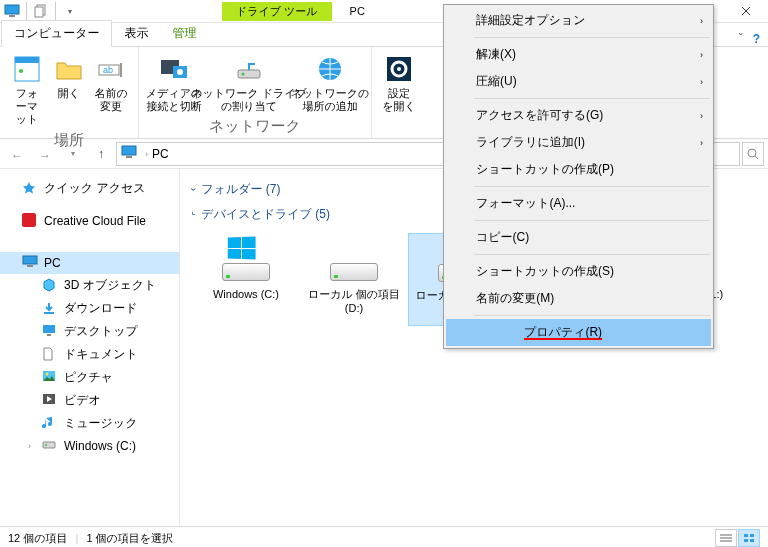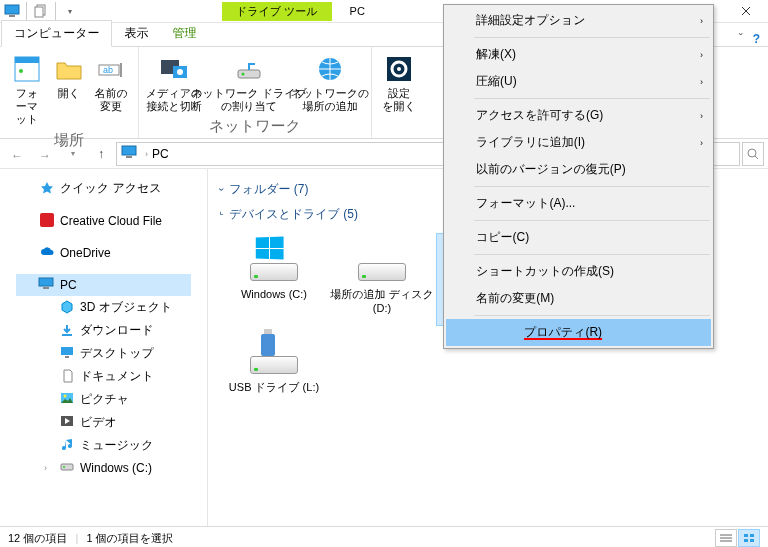--- a/index.html
+++ b/index.html
@@ -37,21 +37,21 @@
 .addressbar { height: 30px; display: flex; align-items: center; padding: 3px 4px; gap: 2px; border-bottom: 1px solid #e5e5e5; }
 .nav-btn { width: 26px; height: 24px; display: flex; align-items: center; justify-content: center; color: #888; cursor: pointer; }
 .nav-btn.enabled { color: #333; }
 .breadcrumb { flex: 1; height: 24px; border: 1px solid #ccc; display: flex; align-items: center; padding: 0 2px; }
 .bc-icon { width: 18px; height: 18px; margin: 0 2px; }
 .bc-sep { color: #888; margin: 0 4px; font-size: 9px; }
 .searchbox { width: 22px; height: 24px; border: 1px solid #ccc; display: flex; align-items: center; justify-content: center; }
 
 
 .body { display: flex; height: 357px; }
-.navpane { width: 208px; border-right: 1px solid #e5e5e5; padding: 8px 16px; overflow: hidden; text-align: right; }
+.navpane { width: 180px; border-right: 1px solid #e5e5e5; padding: 8px 0; overflow: hidden; }
 .nav-item { display: flex; align-items: center; padding: 3px 4px 3px 22px; cursor: pointer; }
 .nav-item.child { padding-left: 42px; }
 .nav-item.selected { background: #cce8ff; }
 .nav-icon { width: 16px; height: 16px; margin-right: 6px; flex-shrink: 0; }
 .nav-spacer { height: 10px; }
 .tree-chevron { position: absolute; margin-left: -14px; color: #888; font-size: 9px; }
 
 .content { flex: 1; padding: 8px 12px; position: relative; }
 .group-header { display: flex; align-items: center; padding: 4px 0; color: #1a4e8a; cursor: pointer; }
 .group-chevron { margin-right: 6px; font-size: 10px; transform: rotate(90deg); display: inline-block; }
@@ -248,26 +248,20 @@
       <span>クイック アクセス</span>
     </div>
     <div class="nav-spacer"></div>
     <div class="nav-item">
       <span class="nav-icon"><svg width="14" height="14" viewBox="0 0 14 14">
             <rect width="14" height="14" fill="#da1f26" rx="2"></rect>
           </svg></span>
       <span>Creative Cloud File</span>
     </div>
     <div class="nav-spacer"></div>
-    <div class="nav-item">
-      <span class="nav-icon"><svg width="14" height="10" viewBox="0 0 14 10">
-            <path d="M4 9 a3 3 0 0 1 0-6 a4 4 0 0 1 7 1 a2.5 2.5 0 0 1 0 5 z" fill="#0078d4"></path>
-          </svg></span>
-      <span>OneDrive</span>
-    </div>
     <div class="nav-spacer"></div>
     <div class="nav-item selected">
       <span class="nav-icon"><svg width="16" height="12" viewBox="0 0 16 12">
             <rect x="1" y="1" width="14" height="8" fill="#2e9fe6" stroke="#1a6fa8"></rect>
             <rect x="5" y="10" width="6" height="2" fill="#888"></rect>
           </svg></span>
       <span>PC</span>
     </div>
     <div class="nav-item child">
         <span class="nav-icon"><svg width="14" height="14" viewBox="0 0 14 14">
@@ -345,21 +339,21 @@
               <span></span>
             </div>
             <div class="disk-shape"></div>
           </div>
         <div class="drive-label" style="white-space:pre">Windows (C:)</div>
       </div>
       <div class="drive">
         <div class="drive-icon">
             <div class="disk-shape"></div>
           </div>
-        <div class="drive-label" style="white-space:pre">場所の追加 ディスク
+        <div class="drive-label" style="white-space:pre">ローカル 個の項目
 (D:)</div>
       </div>
       <div class="drive selected">
         <div class="drive-icon">
             <div class="disk-shape"></div>
           </div>
         <div class="drive-label" style="white-space:pre">ローカル ディスク
 (E:)</div>
       </div>
       <div class="drive">
@@ -422,21 +416,21 @@
   <div class="menu-sep"></div>
   <div class="menu-item">
       <span>アクセスを許可する(G)</span>
       <span class="submenu-arrow">›</span>
     </div>
   <div class="menu-item">
       <span>ライブラリに追加(I)</span>
       <span class="submenu-arrow">›</span>
     </div>
   <div class="menu-item">
-      <span>以前のバージョンの復元(P)</span>
+      <span>ショートカットの作成(P)</span>
     </div>
   <div class="menu-sep"></div>
   <div class="menu-item">
       <span>フォーマット(A)...</span>
     </div>
   <div class="menu-sep"></div>
   <div class="menu-item">
       <span>コピー(C)</span>
     </div>
   <div class="menu-sep"></div>

